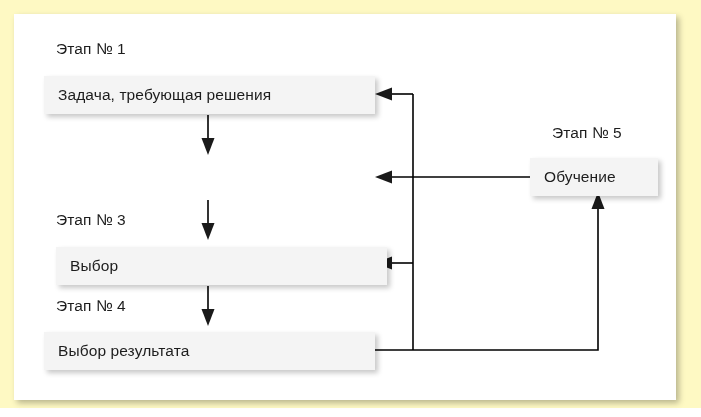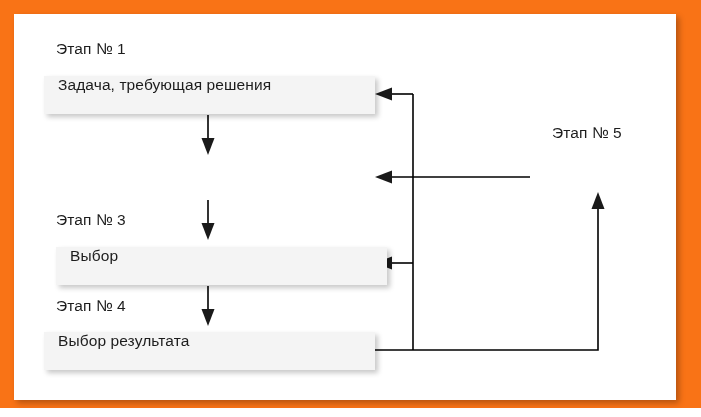--- a/index.html
+++ b/index.html
@@ -12,21 +12,21 @@
     height: 417px;
     background: #ffffff;
     font-family: "Liberation Sans", "DejaVu Sans", sans-serif;
     overflow: hidden;
   }
 
   #canvas {
     position: relative;
     width: 701px;
     height: 408px;
-    background: #f97316;
+    background: #fef9c3;
   }
 
   
   #panel {
     position: absolute;
     left: 14px;
     top: 14px;
     width: 662px;
     height: 386px;
     background: #ffffff;
@@ -49,20 +49,21 @@
     color: #1d1d1d;
     white-space: nowrap;
     letter-spacing: 0.1px;
   }
 
   .proc-box {
     position: absolute;
     background: #f4f4f4;
     box-shadow: 3px 3px 5px rgba(0,0,0,0.22);
     display: flex;
+    align-items: center;
   }
   .proc-box .box-text {
     font-size: 15.5px;
     color: #1d1d1d;
     white-space: nowrap;
     padding-left: 14px;
     letter-spacing: 0.1px;
   }
 </style>
 </head>
@@ -124,14 +125,17 @@
   <div class="proc-box" style="left:56px; top:247px; width:331px; height:38px;">
     <span class="box-text">Выбор</span>
   </div>
 
   <div class="step-label" style="left:56px; top:297px;">Этап № 4</div>
   <div class="proc-box" style="left:44px; top:332px; width:331px; height:38px;">
     <span class="box-text">Выбор результата</span>
   </div>
 
   <div class="step-label" style="left:552px; top:124px;">Этап № 5</div>
+  <div class="proc-box" style="left:530px; top:158px; width:128px; height:38px;">
+    <span class="box-text">Обучение</span>
+  </div>
 
 </div>
 
 </body></html>

